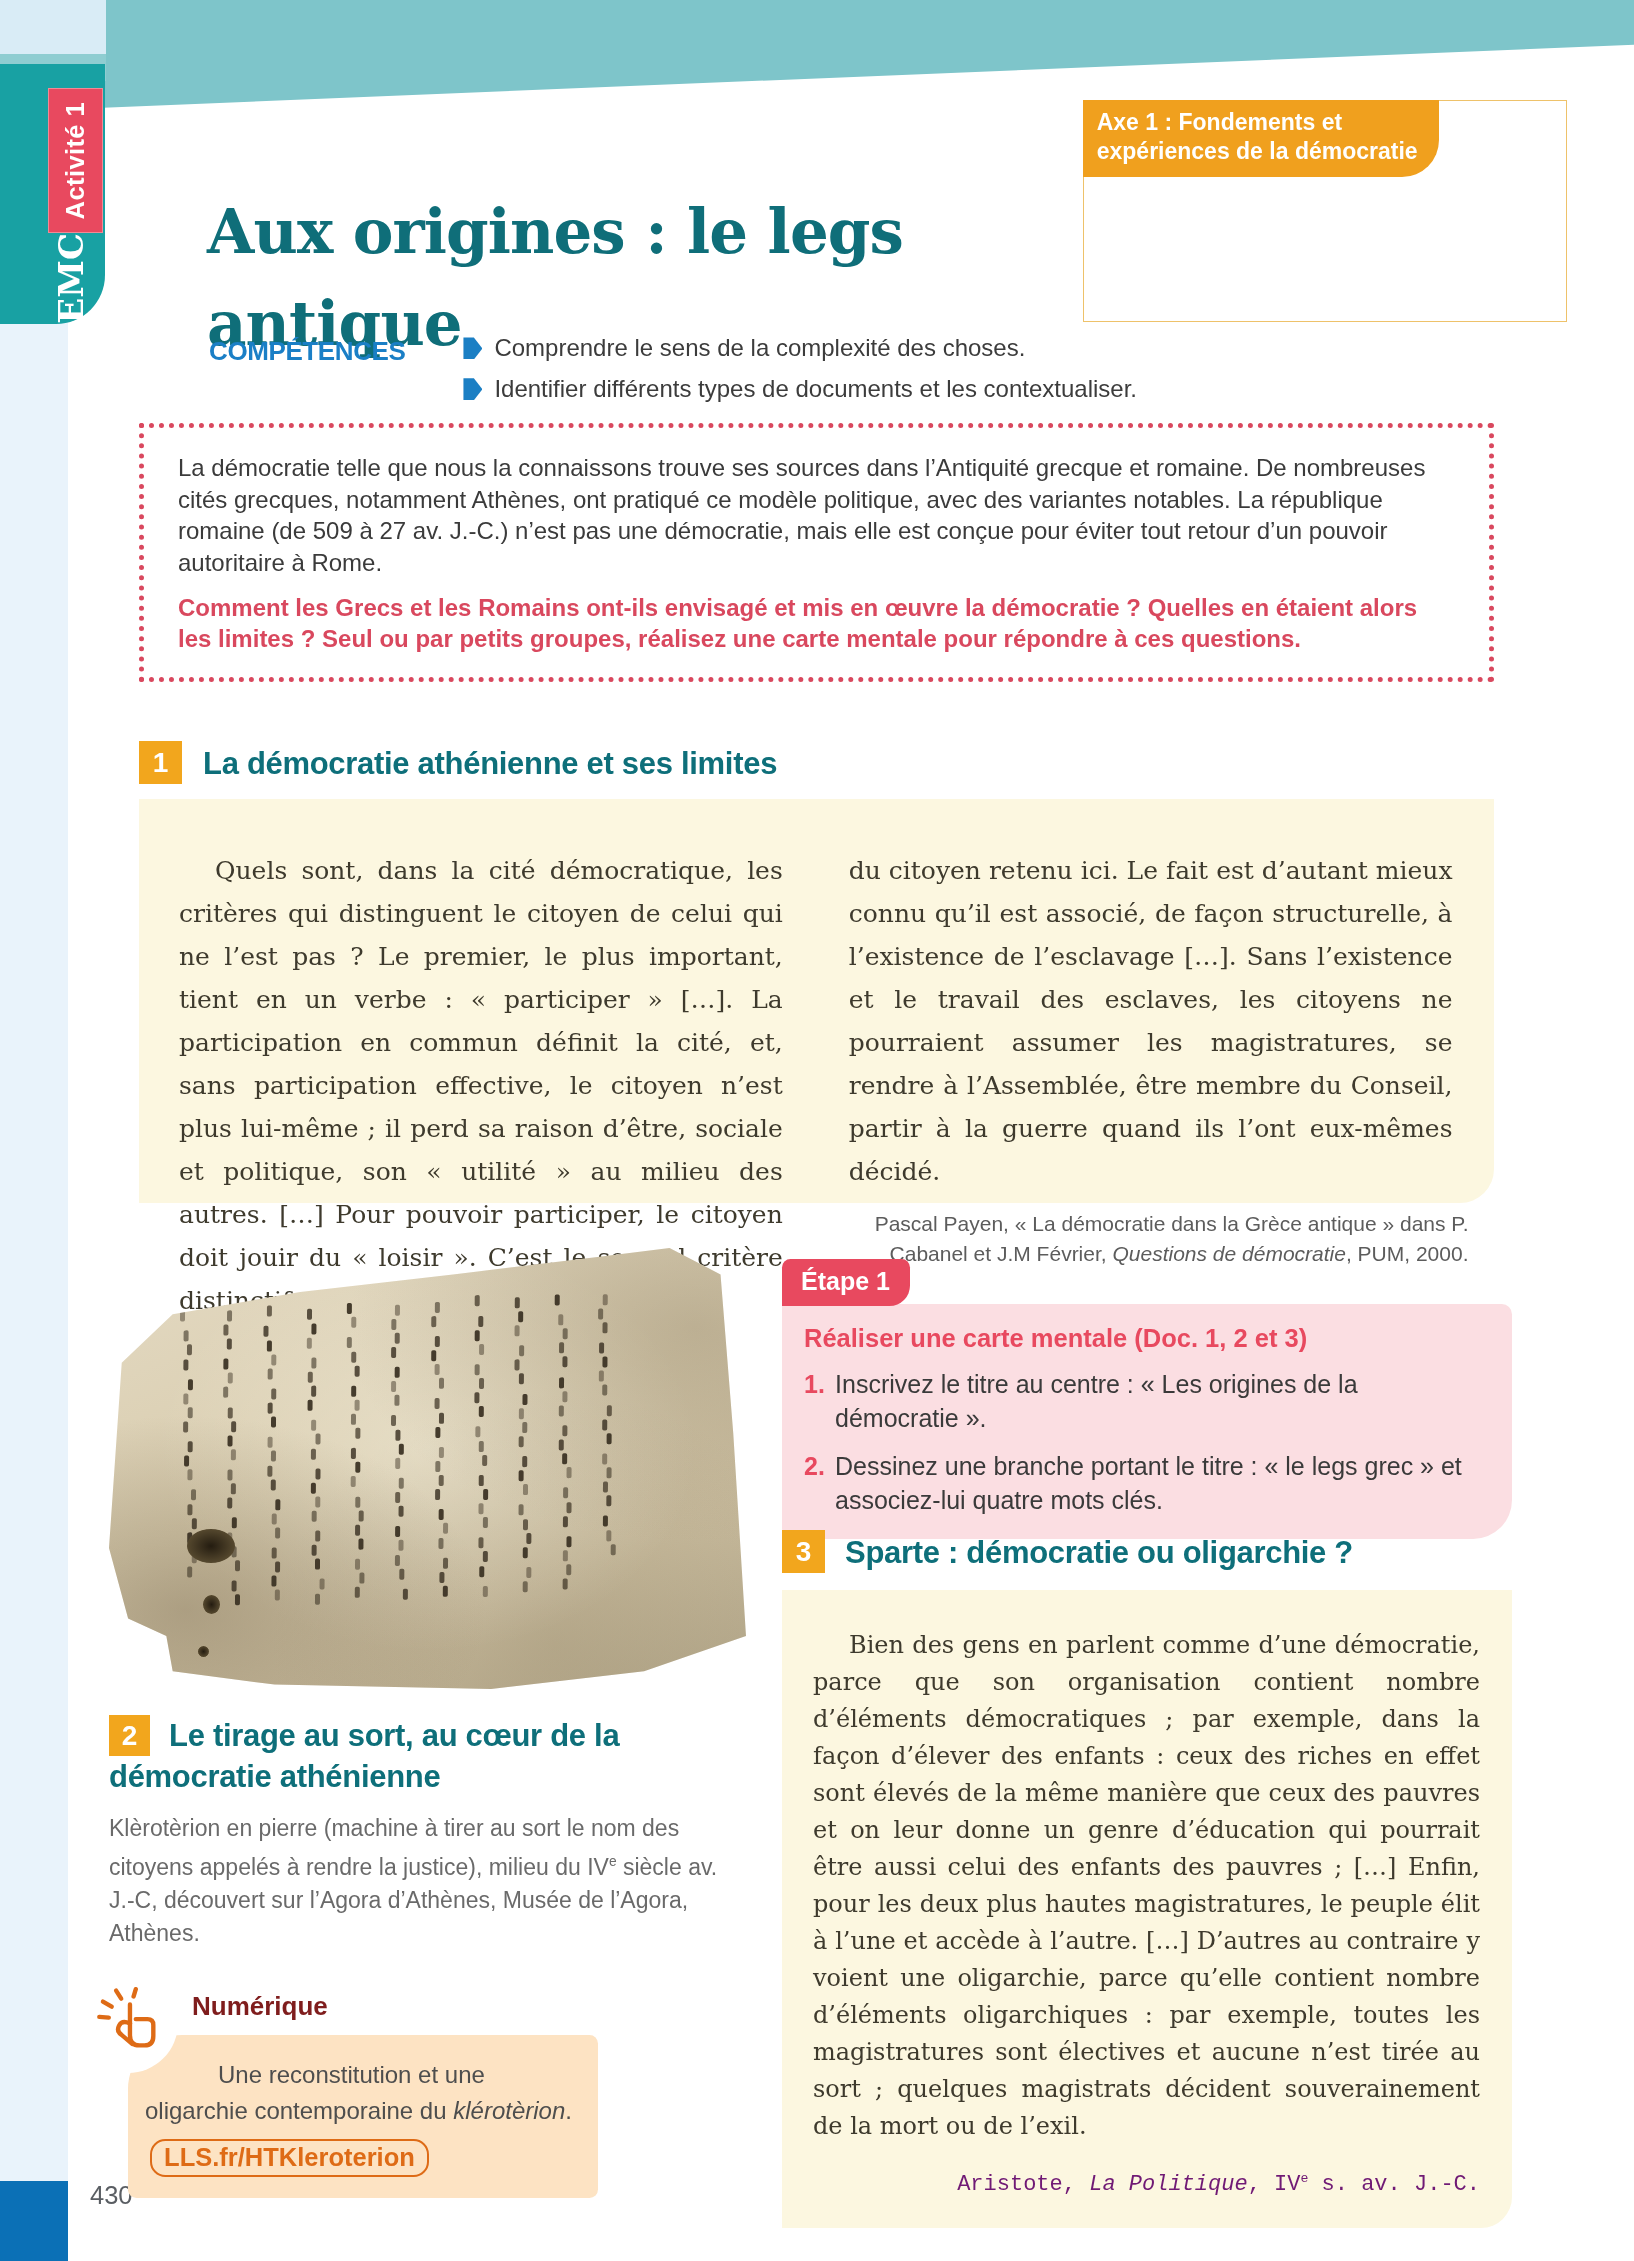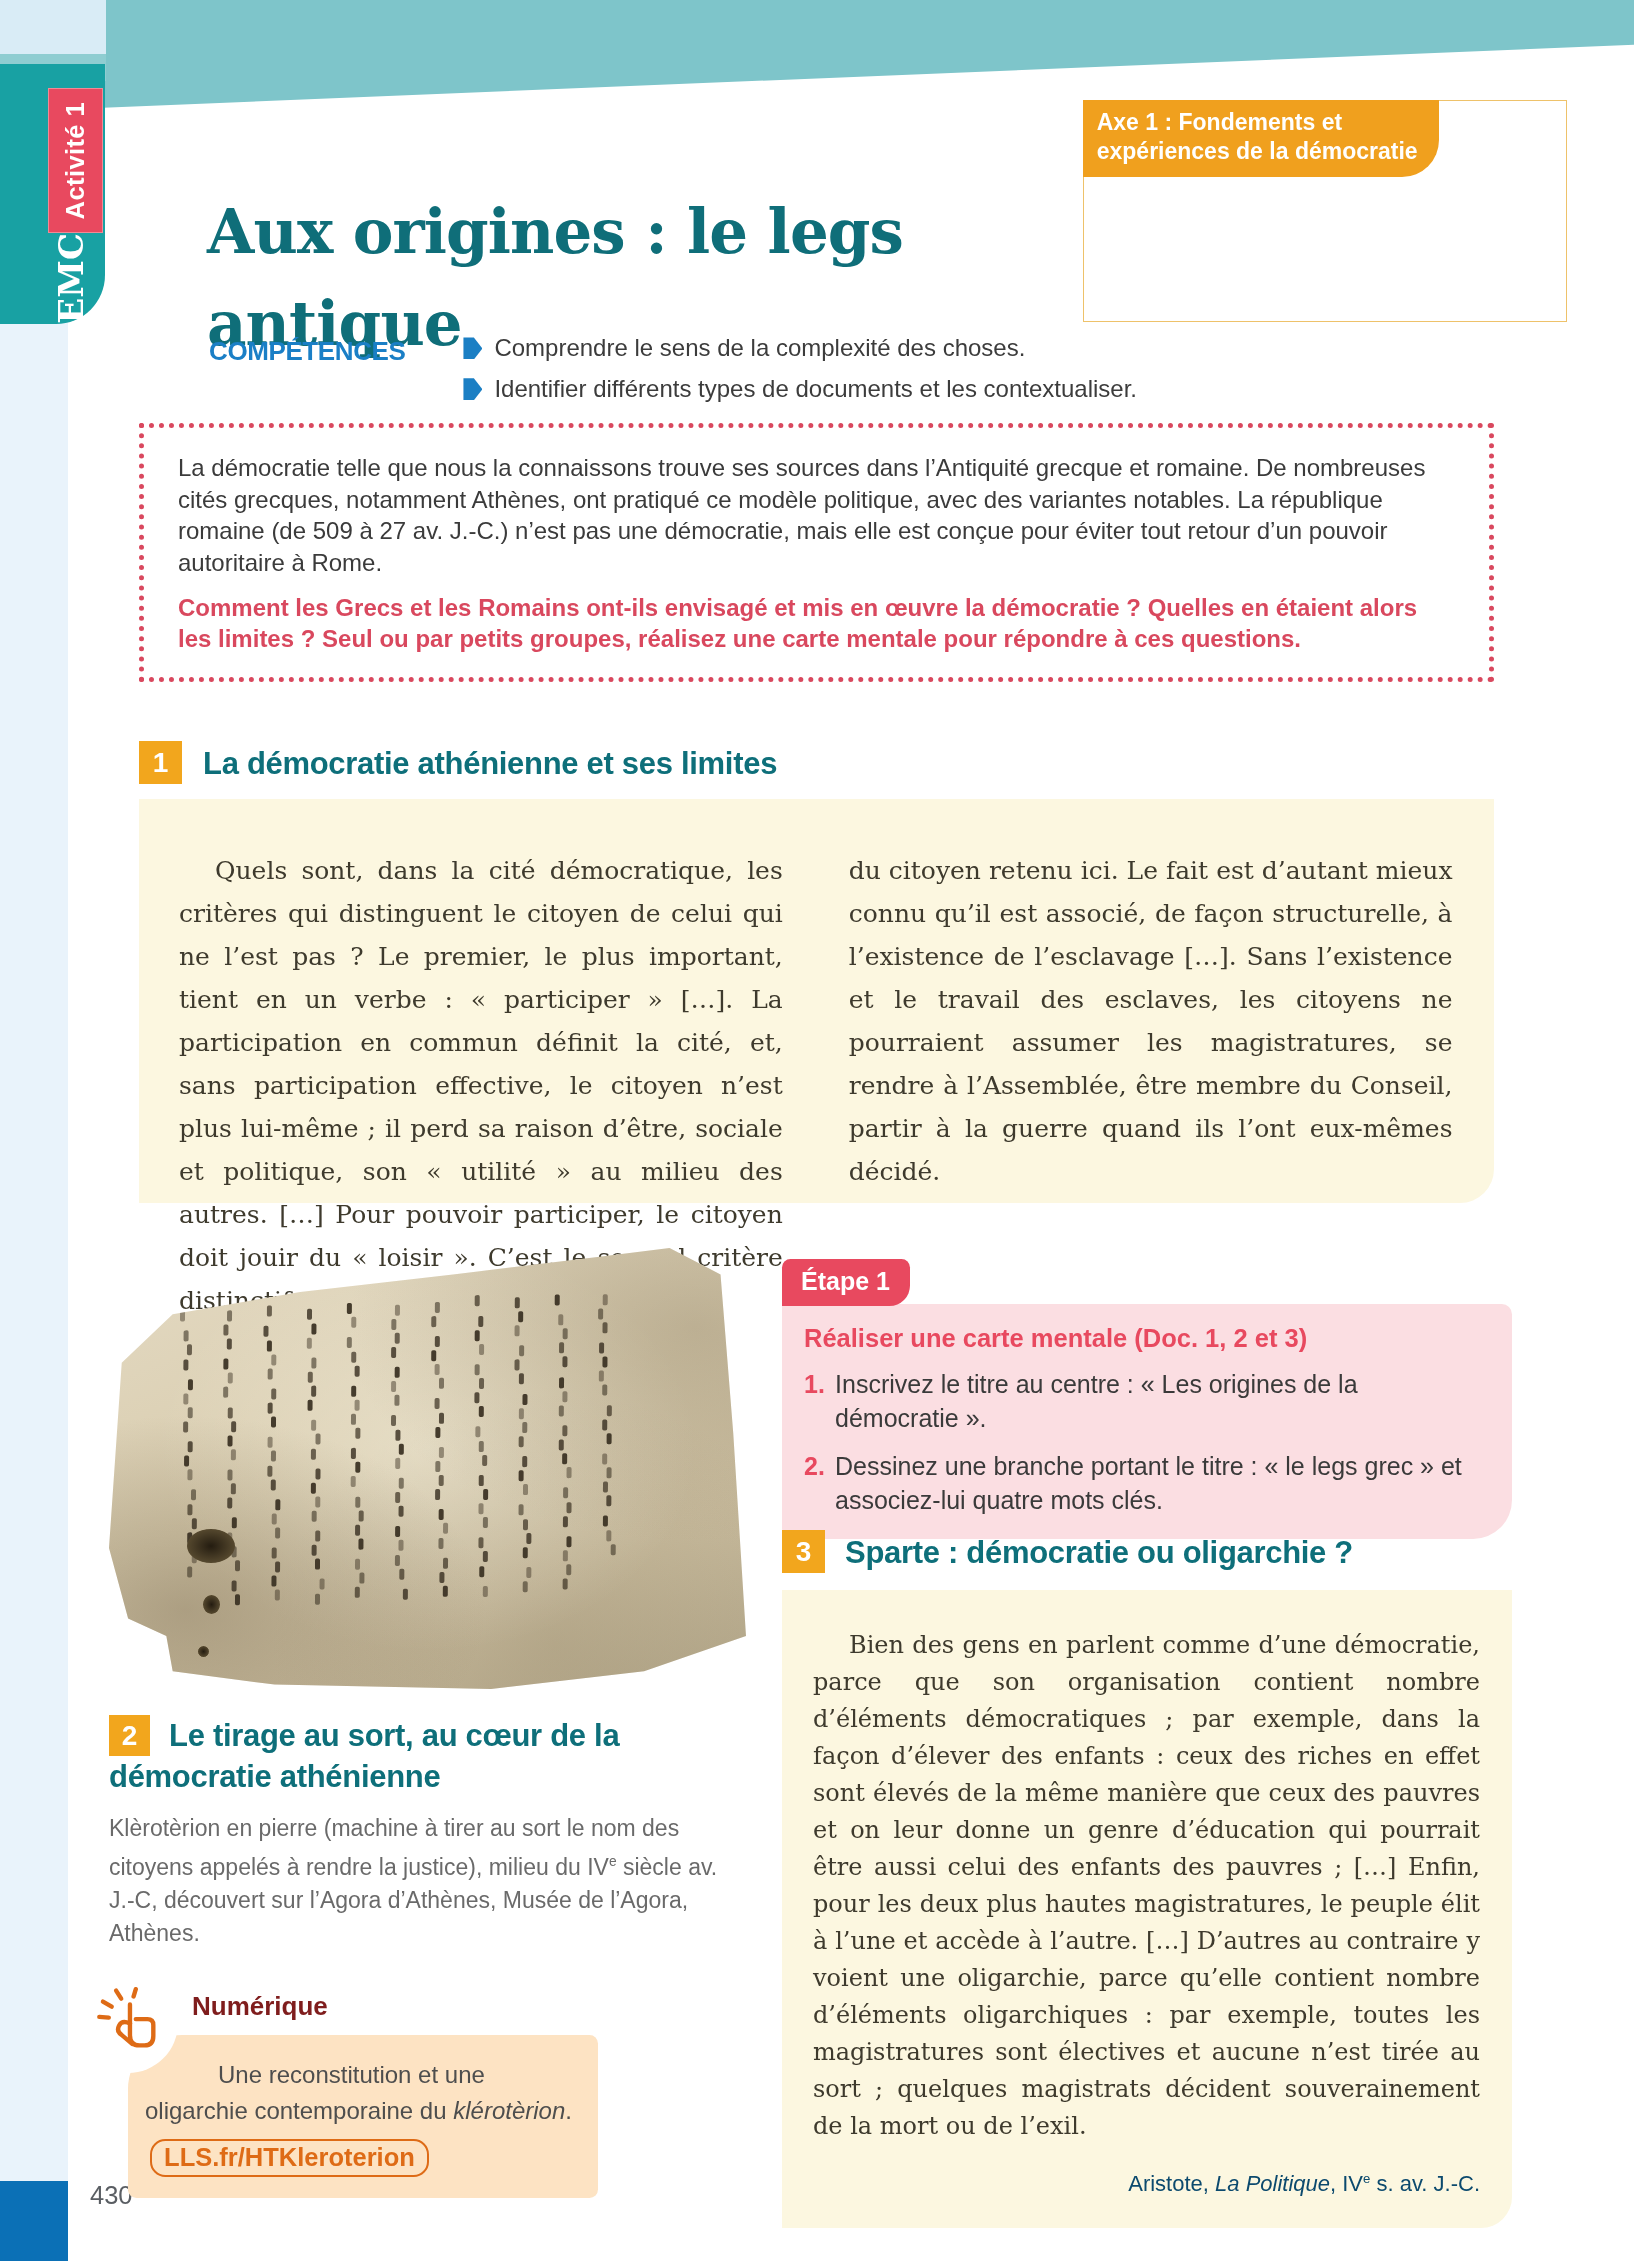--- a/index.html
+++ b/index.html
@@ -107,21 +107,21 @@
   .etape-box{position:absolute;left:782px;top:1304px;width:730px;box-sizing:border-box;background:#fbdee2;
              border-radius:0 10.2px 39px 10.2px;padding:20.4px 24px 22px 22px;z-index:5;}
   .etape-title{color:#e8495f;font-weight:bold;font-size:25.5px;margin:0 0 3.4px 0;}
   .etape-item{display:flex;align-items:flex-start;margin-top:13.6px;}
   .etape-num{flex:0 0 auto;color:#e8495f;font-weight:bold;font-size:25px;line-height:34px;margin-right:10.2px;}
   .etape-text{color:#3a3a3a;font-size:25px;line-height:34px;}
 
   
   .doc3-box{left:782px;top:1590px;width:730px;border-radius:0 0 31px 0;padding:37px 32px 31px 31px;}
   .doc3-body{font-family:"DejaVu Serif",serif;color:#3e3a2d;font-size:24px;line-height:37px;text-align:justify;margin:0;}
-  .doc3-source{color:#0c4a6e;font-size:22px;margin-top:25.5px;text-align:right;font-family:Liberation Sans, sans-serif;}
+  .doc3-source{color:#701a75;font-size:22px;margin-top:25.5px;text-align:right;font-family:Liberation Mono, monospace;}
 
   .page-number{position:absolute;left:90px;top:2181px;color:#5a5e63;font-size:25.5px;z-index:4;}
 
   .it{font-style:italic;}
   sup{font-size:0.6em;}
 </style>
 </head>
 <body>
 
 <div id="page">
@@ -171,20 +171,21 @@
 
   <div class="num-badge" style="left:139px;top:741px;">1</div>
   <div class="section-title" style="left:203px;top:746px;">La démocratie athénienne et ses limites</div>
   <div class="doc-box doc1-box">
     <div class="doc-columns">
       <div class="doc-col">
         <p class="indent">Quels sont, dans la cité démocratique, les critères qui distinguent le citoyen de celui qui ne l’est pas ? Le premier, le plus important, tient en un verbe : « participer » […]. La participation en commun définit la cité, et, sans participation effective, le citoyen n’est plus lui-même ; il perd sa raison d’être, sociale et politique, son « utilité » au milieu des autres. […] Pour pouvoir participer, le citoyen doit jouir du « loisir ». C’est le second critère distinctif</p>
       </div>
       <div class="doc-col">
         <p>du citoyen retenu ici. Le fait est d’autant mieux connu qu’il est associé, de façon structurelle, à l’existence de l’esclavage […]. Sans l’existence et le travail des esclaves, les citoyens ne pourraient assumer les magistratures, se rendre à l’Assemblée, être membre du Conseil, partir à la guerre quand ils l’ont eux-mêmes décidé.</p>
+        <div class="doc-source"><span>Pascal Payen, « La démocratie dans la Grèce antique » dans P. Cabanel et J.M Février, </span><span class="it">Questions de démocratie</span><span>, PUM, 2000.</span></div>
       </div>
     </div>
   </div>
 
   <div class="stone-wrap">
     <div class="stone">
       <div class="stone-slots">
           <span class="slot" style="left: -3.4px; top: -0.9px; opacity: 0.48;"></span>
           <span class="slot" style="left: 0px; top: 19px; opacity: 0.6;"></span>
           <span class="slot" style="left: 3.4px; top: 33px; opacity: 0.72;"></span>

